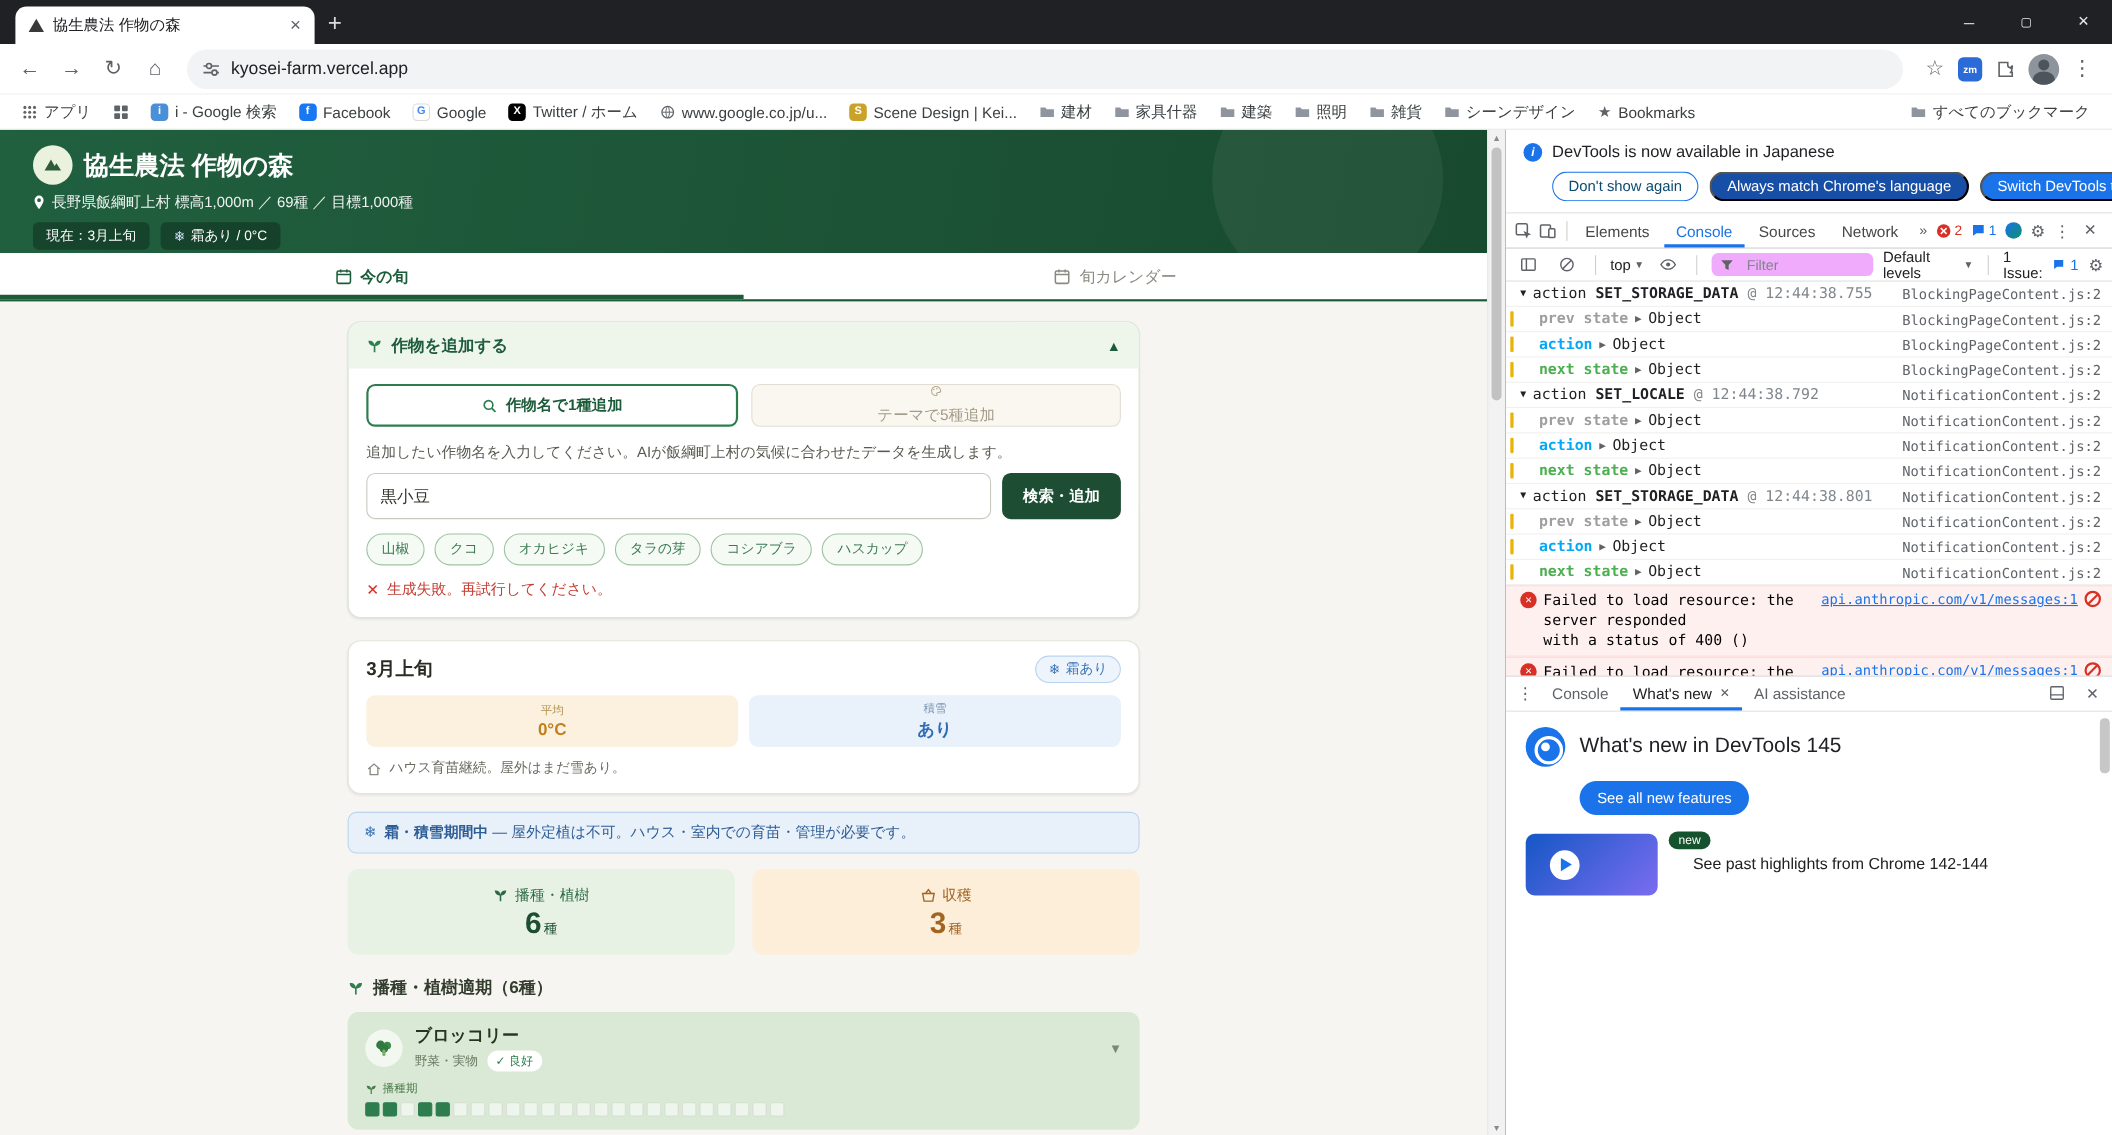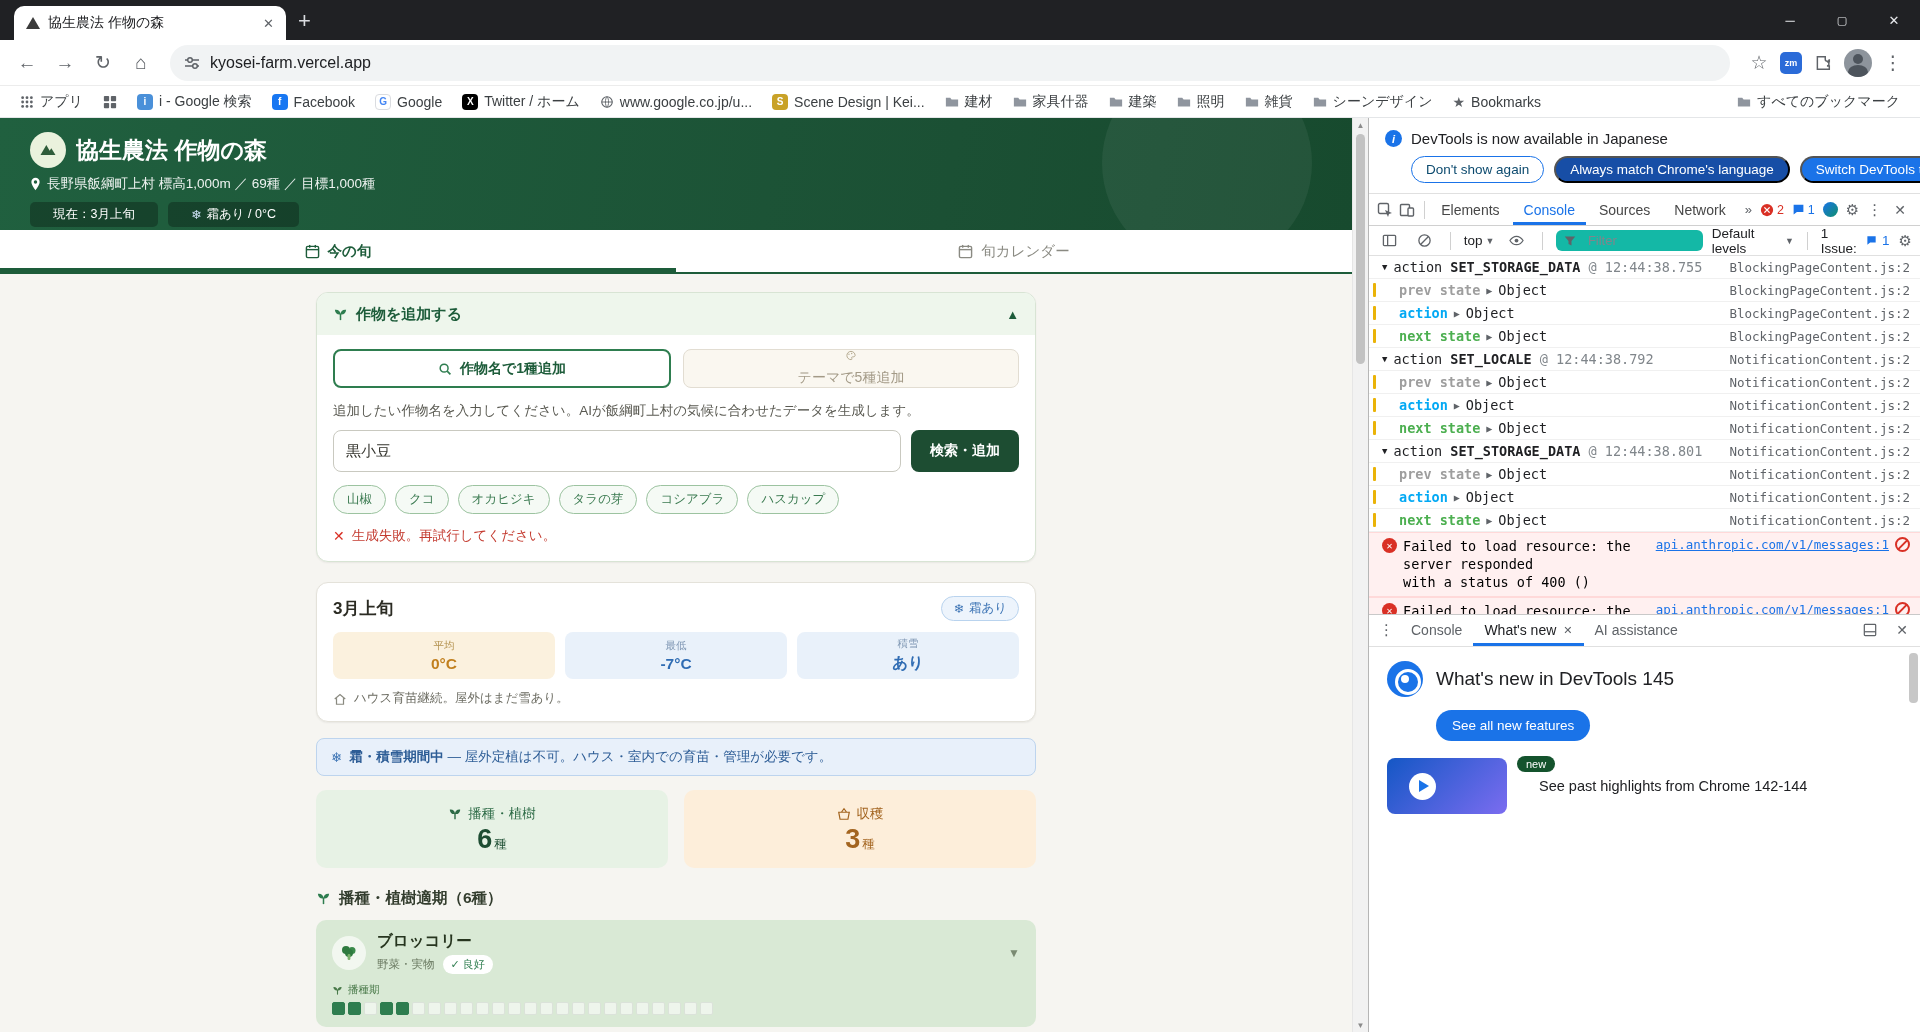--- a/index.html
+++ b/index.html
@@ -41,21 +41,21 @@
   .sb-arrow { position:absolute; left:0; width:100%; height:14px; display:flex; align-items:center; justify-content:center; font-size:8px; color:#8a8a8a; }
   .sb-thumb { position:absolute; left:3px; top:16px; width:9px; height:230px; background:#c2c2c2; border-radius:5px; }
 
   
   .app-header { height:112px; background:linear-gradient(100deg,#20603f 0%,#1b5034 70%,#174a2e 100%); padding:14px 0 0 30px; position:relative; overflow:hidden; flex:none; }
   .app-header::after { content:""; position:absolute; right:40px; top:-60px; width:210px; height:210px; border-radius:50%; background:rgba(255,255,255,0.06); }
   .logo-circle { width:36px; height:36px; border-radius:50%; background:#eaf2dd; display:flex; align-items:center; justify-content:center; flex:none; }
   .app-title { color:#fff; font-size:23px; font-weight:bold; margin-left:10px; }
   .loc-row { margin-top:7px; display:flex; align-items:center; gap:6px; color:rgba(255,255,255,0.92); font-size:13.5px; }
   .badge-row { margin-top:9px; display:flex; gap:10px; }
-  .hdr-badge { background:rgba(0,0,0,0.28); color:#fff; font-size:12.5px; padding:4px 23px; border-radius:5px; display:flex; align-items:center; gap:5px; }
+  .hdr-badge { background:rgba(0,0,0,0.28); color:#fff; font-size:12.5px; padding:4px 12px; border-radius:5px; display:flex; align-items:center; gap:5px; }
   .snow { color:#cfe3f7; }
 
   .app-tabs { height:44px; background:#fff; display:flex; border-bottom:2px solid #1d5c3a; flex:none; }
   .app-tab { flex:1; display:flex; align-items:center; justify-content:center; gap:8px; font-size:14.5px; color:#8a8a82; }
   .app-tab.active { color:#1d5c3a; font-weight:bold; box-shadow:inset 0 -4px 0 #1d5c3a; }
 
   .app-scroll { flex:1; overflow:hidden; display:flex; flex-direction:column; align-items:center; padding-top:18px; }
   .w720 { width:720px; }
 
   .card { background:#fff; border-radius:12px; box-shadow:0 1px 2px rgba(0,0,0,0.06); }
@@ -140,21 +140,21 @@
   .cnt { font-size:12.5px; }
   .err-cnt { color:#d93025; display:flex; align-items:center; gap:3px; }
   .iss-cnt { color:#1a73e8; display:flex; align-items:center; gap:3px; }
   .ai-dot { width:15px; height:15px; border-radius:50%; background:linear-gradient(135deg,#1a73e8,#0e8f6e); }
   .gear { color:#5f6368; font-size:15px; }
   .kebab { color:#5f6368; font-size:15px; }
   .dt-close { color:#5f6368; font-size:14px; padding:0 4px; }
 
   .dt-toolbar { height:30px; border-bottom:1px solid #e0e0e0; display:flex; align-items:center; padding:0 8px; gap:9px; font-size:13.5px; color:#202124; flex:none; }
   .caret { font-size:9px; color:#5f6368; margin-left:3px; }
-  .filter-box { width:160px; height:21px; background:#14b8a6; border-radius:6px; display:flex; align-items:center; gap:12px; padding:4px 8px; }
+  .filter-box { width:160px; height:21px; background:#f0abfc; border-radius:6px; display:flex; align-items:center; gap:12px; padding:4px 8px; }
   .filter-box input { border:none; background:transparent; outline:none; font-size:13px; color:#202124; width:100px; font-family:inherit; }
   .filter-box input::placeholder { color:#80868b; }
   .tb-right { margin-left:auto; display:flex; align-items:center; gap:9px; }
 
   .dt-console { flex:1; overflow:hidden; font-family:"DejaVu Sans Mono","Liberation Mono",monospace; font-size:13.5px; }
   .log-row { min-height:23px; border-bottom:1px solid #f0f0f0; display:flex; align-items:center; gap:6px; padding:2px 10px 2px 13px; position:relative; }
   .log-caret { font-size:9px; color:#202124; }
   .log-time { color:#80868b; }
   .log-src { margin-left:auto; color:#5f6368; font-size:12.5px; white-space:nowrap; }
   .log-child { padding-left:30px; }
@@ -447,24 +447,20 @@
             <span>❄</span>
             <span>霜あり</span>
           </span>
         </div>
         <div class="stats">
           <div class="stat stat-avg">
             <span class="s-label">平均</span>
             <span class="s-value">0°C</span>
           </div>
           <div class="stat stat-blue">
-            <span class="s-label">最低</span>
-            <span class="s-value">-7°C</span>
-          </div>
-          <div class="stat stat-blue">
             <span class="s-label">積雪</span>
             <span class="s-value">あり</span>
           </div>
         </div>
         <div class="season-note">
           <svg width="14" height="14" viewBox="0 0 16 16">
               <path fill="none" stroke="#8a8a80" stroke-width="1.4" d="M2 8l6-5 6 5M4 7v7h8V7"></path>
             </svg>
           <span>ハウス育苗継続。屋外はまだ雪あり。</span>
         </div>

